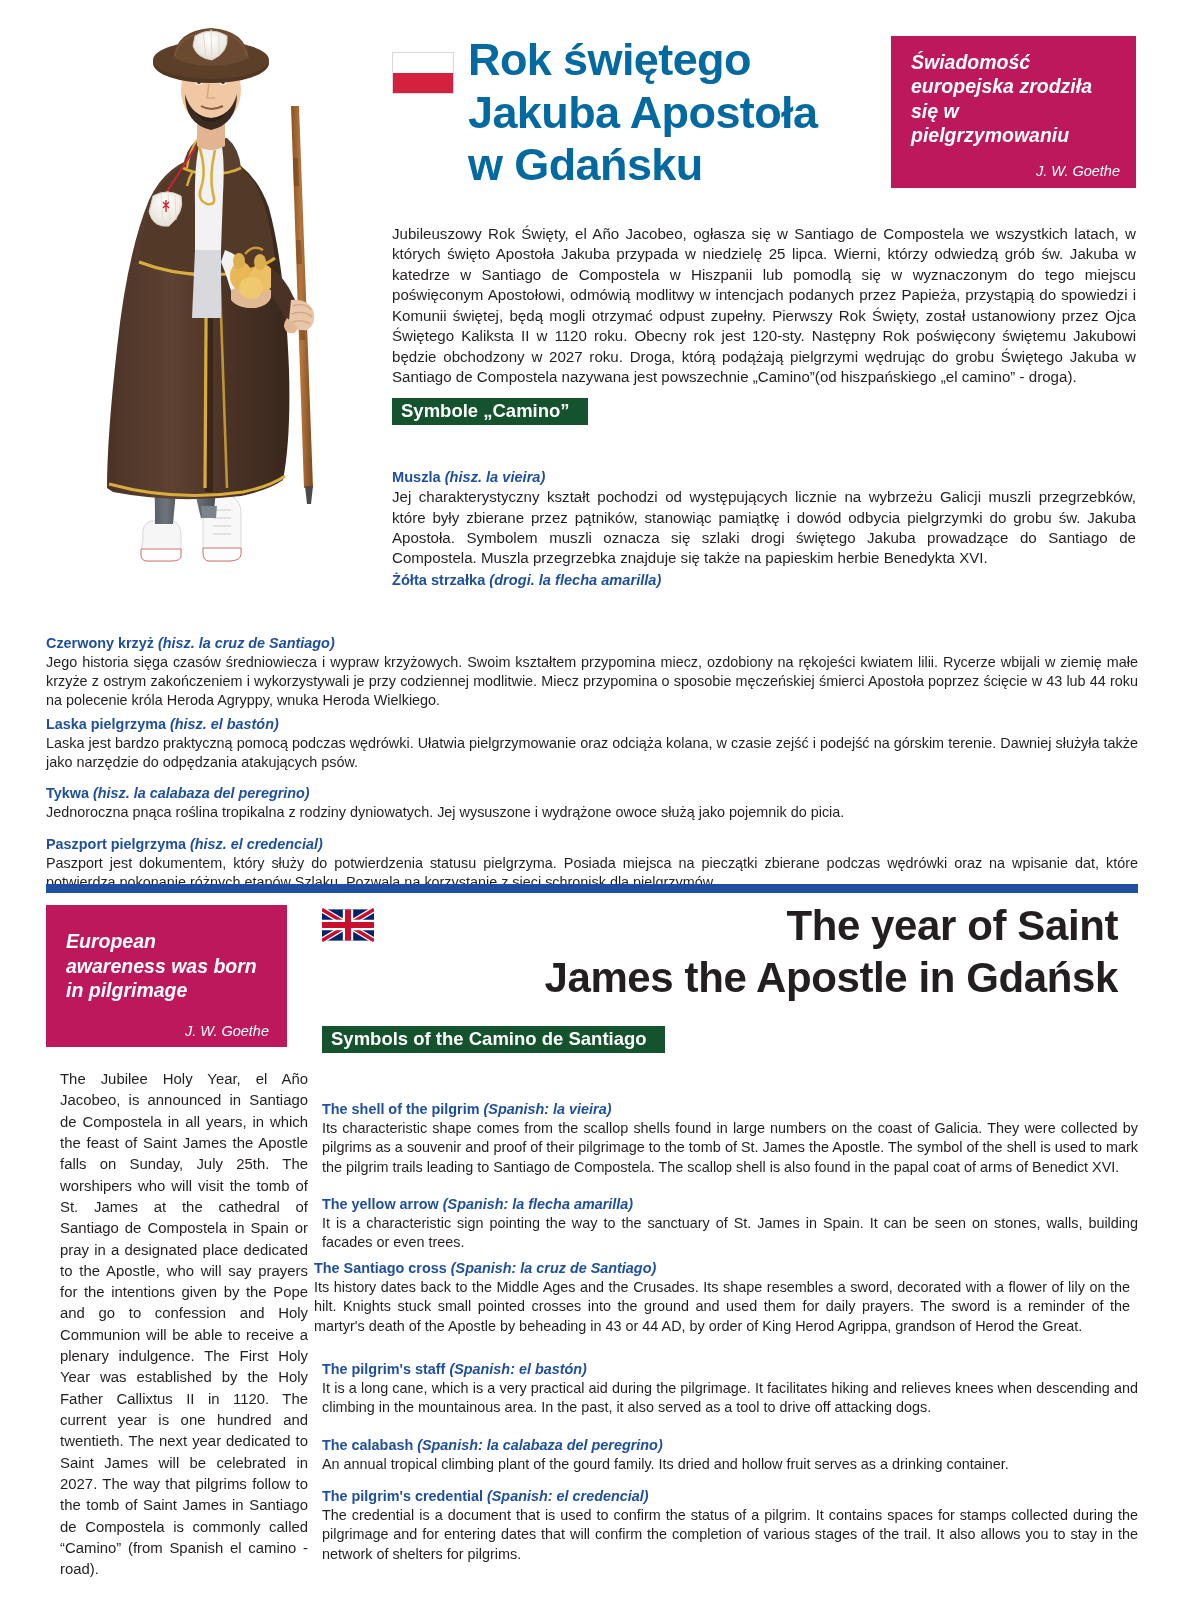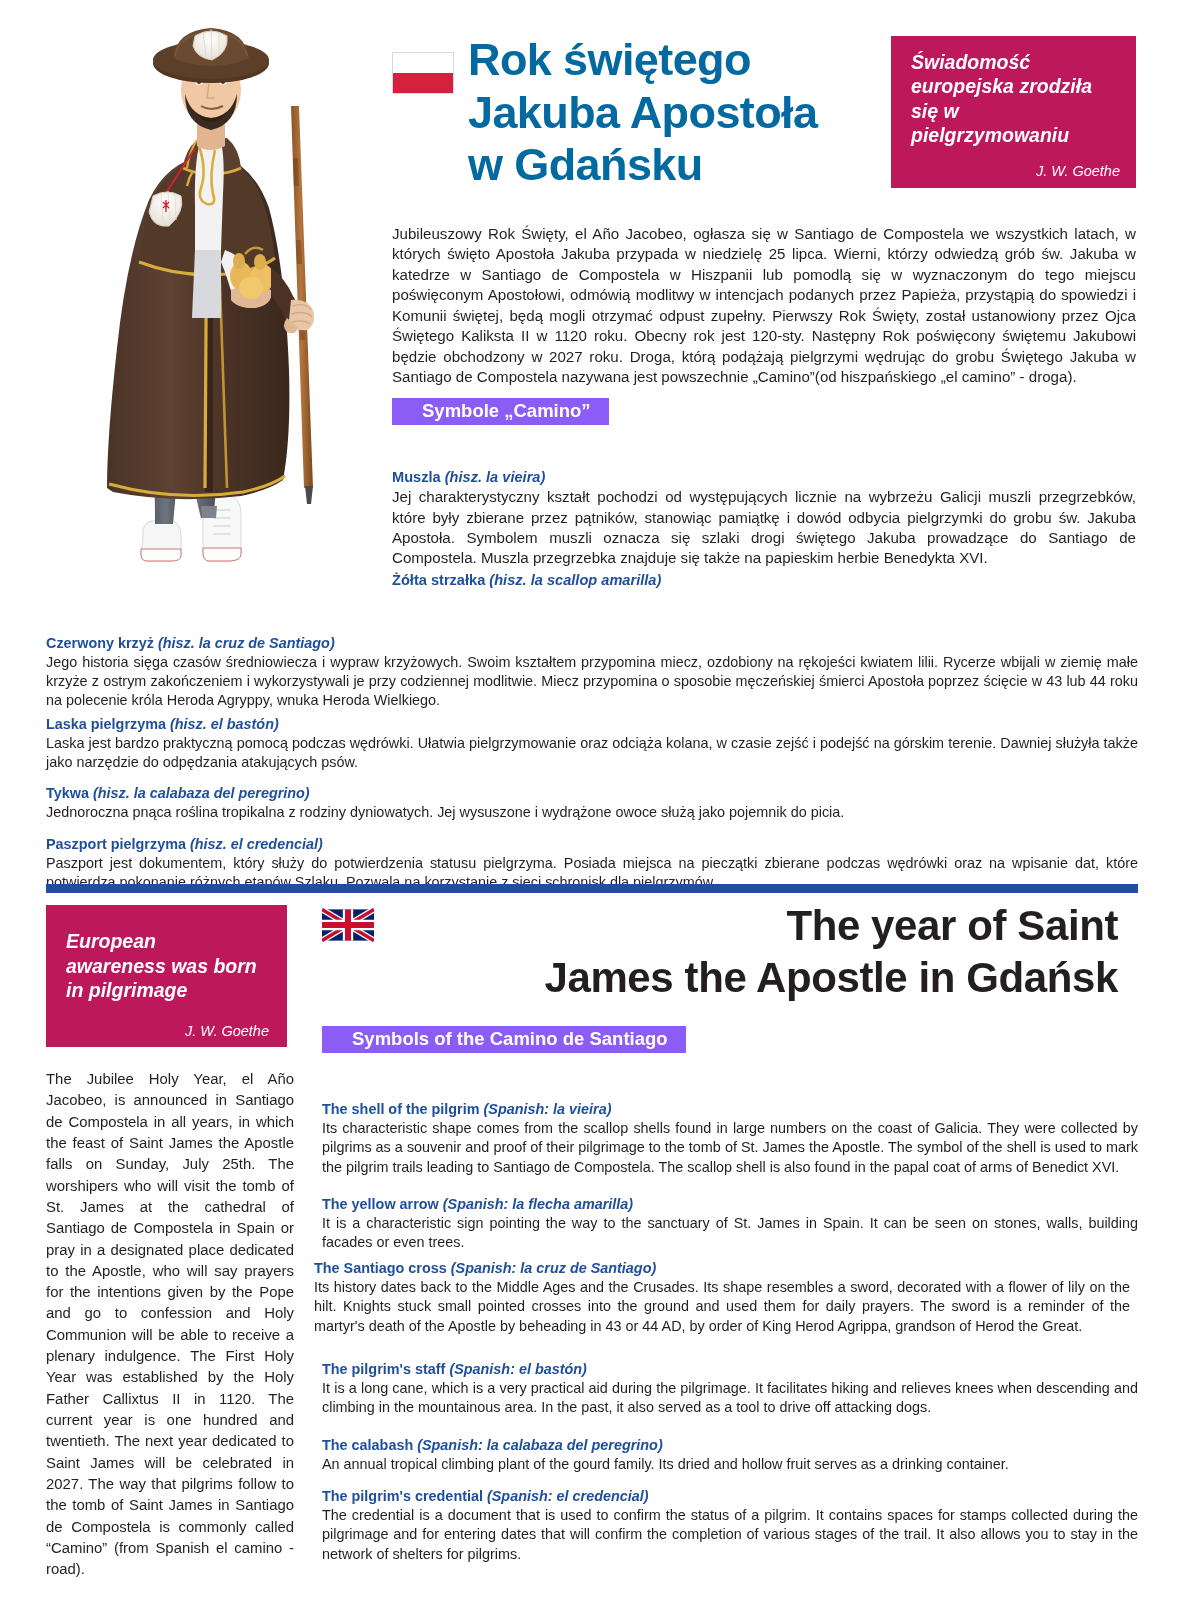--- a/index.html
+++ b/index.html
@@ -81,25 +81,25 @@
     line-height: 1.355;
   }
 
   
   .sec-bar {
     position: absolute;
     height: 27px;
   }
   .sec-bar .lbl {
     display: inline-block;
-    background: #8b5cf6;
+    background: #14532d;
     color: #fff;
     font-size: 18.5px;
     font-weight: bold;
-    padding: 3px 18px 4px 30px;
+    padding: 3px 18px 4px 9px;
     line-height: 20px;
     height: 27px;
     vertical-align: top;
   }
   .sec-bar .rule {
     position: absolute;
     left: 0; right: 0; bottom: 0;
     height: 4px;
     background: #1f4f9e;
     z-index: -1;
@@ -175,21 +175,21 @@
     line-height: 1.24;
     letter-spacing: -0.4px;
     text-align: right;
     color: #231f20;
   }
 
   .sec-bar.en-sym { left: 322px; top: 1026px; width: 816px; }
 
   .en-body {
     position: absolute;
-    left: 46px; top: 1069px;
+    left: 60px; top: 1069px;
     width: 248px;
     font-size: 14.9px;
     line-height: 1.43;
     text-align: justify;
     text-align-last: left;
   }
 
   .sym.en p { font-size: 14.4px; line-height: 1.35; }
   .sym.en h4 { font-size: 14.4px; }
   .sym.en-shell      { left: 322px; top: 1068px; width: 816px; }
@@ -365,21 +365,21 @@
     <h4>
       <span>Muszla</span>
       <em>(hisz. la vieira)</em>
     </h4>
     <p class="just">Jej charakterystyczny kształt pochodzi od występujących licznie na wybrzeżu Galicji muszli przegrzebków, które były zbierane przez pątników, stanowiąc pamiątkę i dowód odbycia pielgrzymki do grobu św. Jakuba Apostoła. Symbolem muszli oznacza się szlaki drogi świętego Jakuba prowadzące do Santiago de Compostela. Muszla przegrzebka znajduje się także na papieskim herbie Benedykta XVI.</p>
   </div>
 
   <div class="sym pl-strzalka">
     <h4>
       <span>Żółta strzałka</span>
-      <em>(hisz. la scallop amarilla)</em>
+      <em>(drogi. la flecha amarilla)</em>
     </h4>
   </div>
 
   <div class="sym wide pl-krzyz">
     <h4>
       <span>Czerwony krzyż</span>
       <em>(hisz. la cruz de Santiago)</em>
     </h4>
     <p class="just">Jego historia sięga czasów średniowiecza i wypraw krzyżowych. Swoim kształtem przypomina miecz, ozdobiony na rękojeści kwiatem lilii. Rycerze wbijali w ziemię małe krzyże z ostrym zakończeniem i wykorzystywali je przy codziennej modlitwie. Miecz przypomina o sposobie męczeńskiej śmierci Apostoła poprzez ścięcie w 43 lub 44 roku na polecenie króla Heroda Agryppy, wnuka Heroda Wielkiego.</p>
   </div>

